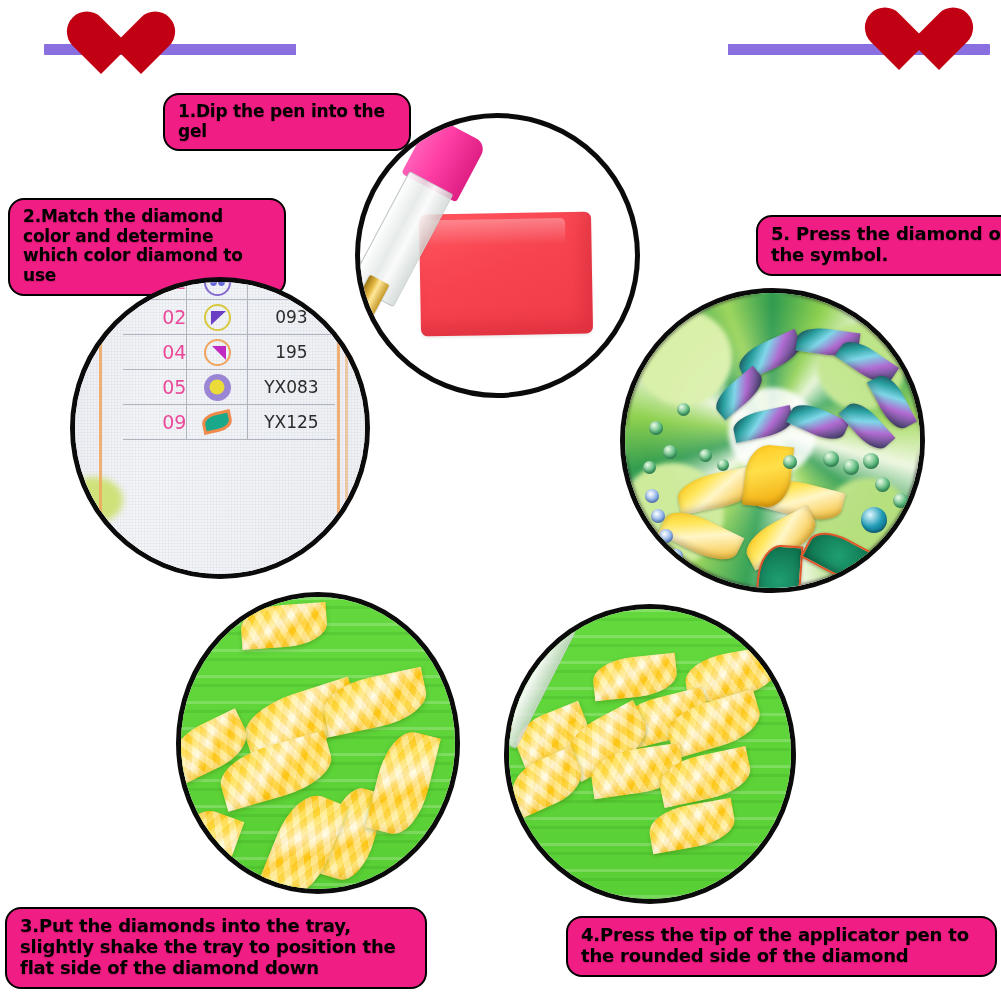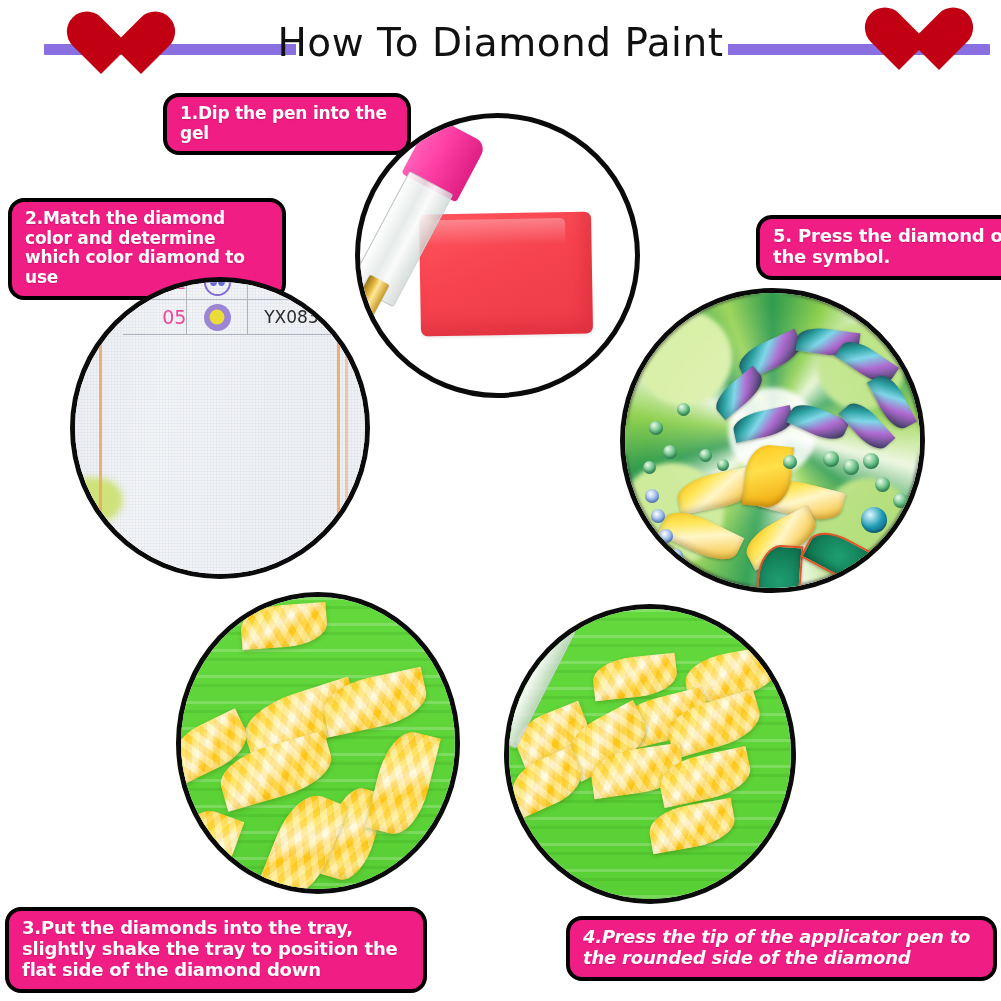--- a/index.html
+++ b/index.html
@@ -18,29 +18,29 @@
   .heart::before{left:37px;transform:rotate(-45deg);transform-origin:0 100%;}
   .heart::after{left:37px;transform:rotate(45deg);transform-origin:100% 100%;}
   #heart-left{left:64px;top:14px;}
   #heart-right{left:862px;top:10px;}
   #page-title{position:absolute;left:0;top:20px;width:1001px;text-align:center;
       font-size:39px;font-weight:400;color:#111;letter-spacing:.5px;
       font-family:"DejaVu Sans",sans-serif;z-index:5;}
   #title-shield{position:absolute;left:296px;top:24px;width:432px;height:46px;background:#fff;z-index:4;}
 
   
-  .banner{position:absolute;background:#ef1d84;border:4px solid #000000;border-radius:16px;
-      color:#ffffff;font-weight:700;line-height:1.16;padding:7px 13px 8px;
+  .banner{position:absolute;background:#ef1d84;border:2px solid #000000;border-radius:16px;
+      color:#000000;font-weight:700;line-height:1.16;padding:7px 13px 8px;
       font-family:"DejaVu Sans",sans-serif;box-sizing:border-box;
       text-shadow:0 1px 1px rgba(150,0,70,.35);letter-spacing:-.2px;}
   #banner-1{left:163px;top:93px;width:248px;font-size:17px;}
   #banner-2{left:8px;top:198px;width:278px;font-size:17px;}
   #banner-5{left:756px;top:215px;width:308px;font-size:18px;}
   #banner-3{left:5px;top:907px;width:422px;font-size:18px;}
-  #banner-4{left:566px;top:916px;width:431px;font-size:18px;font-style:italic;}
+  #banner-4{left:566px;top:916px;width:431px;font-size:18px;}
 
   
   .photo{position:absolute;border:5px solid #0b0b0b;border-radius:50%;overflow:hidden;
       background:#fff;box-sizing:border-box;}
   #photo-1{left:355px;top:113px;width:285px;height:285px;}
   #photo-2{left:70px;top:277px;width:300px;height:302px;}
   #photo-5{left:620px;top:288px;width:305px;height:305px;}
   #photo-3{left:176px;top:592px;width:284px;height:302px;}
   #photo-4{left:504px;top:604px;width:292px;height:300px;}
 
@@ -127,21 +127,20 @@
 </style>
 </head>
 <body>
 
 <div id="header">
   <div class="deco-line" id="line-left"></div>
   <div class="deco-line" id="line-right"></div>
   <div class="heart" id="heart-left"></div>
   <div class="heart" id="heart-right"></div>
   <div id="title-shield"></div>
-  <div id="page-title">How To Diamond Paint</div>
 </div>
 
 <div class="banner" id="banner-1">1.Dip the pen into the gel</div>
 
 <div class="photo" id="photo-1">
   <div class="fill">
     <div class="gel-pad"></div>
     <div class="pen" id="p1-pen">
       <div class="pen-cap"></div>
       <div class="pen-body"></div>
@@ -166,27 +165,52 @@
         <div class="c-num">01</div>
         <div class="c-sym">
           <div class="sym" style="border: 2px solid rgb(123, 95, 204);">
             <span style="position:absolute;left:4px;top:6px;width:7px;height:9px;background:#5b5fd6;border-radius:50%;"></span>
             <span style="position:absolute;right:4px;top:6px;width:7px;height:9px;background:#5b5fd6;border-radius:50%;"></span>
           </div>
         </div>
         <div class="c-code">052</div>
       </div>
       <div class="crow">
+        <div class="c-num">02</div>
+        <div class="c-sym">
+          <div class="sym" style="border: 2px solid rgb(216, 201, 63);">
+            <span style="position:absolute;left:5px;top:5px;width:0;height:0;border-left:15px solid #6b3fc4;border-bottom:14px solid transparent;"></span>
+          </div>
+        </div>
+        <div class="c-code">093</div>
+      </div>
+      <div class="crow">
+        <div class="c-num">04</div>
+        <div class="c-sym">
+          <div class="sym" style="border: 2px solid rgb(240, 163, 92);">
+            <span style="position:absolute;left:6px;top:5px;width:0;height:0;border-right:14px solid #c229c2;border-bottom:14px solid transparent;"></span>
+          </div>
+        </div>
+        <div class="c-code">195</div>
+      </div>
+      <div class="crow">
         <div class="c-num">05</div>
         <div class="c-sym">
           <div class="sym" style="background: rgb(155, 134, 214);">
             <span style="position:absolute;left:50%;top:50%;width:15px;height:15px;background:#ecdc3a;border-radius:50%;transform:translate(-50%,-50%);"></span>
           </div>
         </div>
         <div class="c-code">YX083</div>
+      </div>
+      <div class="crow">
+        <div class="c-num">09</div>
+        <div class="c-sym">
+          <div class="sym" style="border-radius: 50% 0px; background: rgb(25, 168, 138); border: 3px solid rgb(240, 138, 75); width: 30px; height: 20px; transform: rotate(-12deg);"></div>
+        </div>
+        <div class="c-code">YX125</div>
       </div>
     </div>
 </div>
 
 <div class="banner" id="banner-5">5.  Press the diamond onto the symbol.</div>
 
 <div class="photo" id="photo-5">
   <div class="mandala"></div>
   <div class="mandala-haze"></div>
   <div id="mandala-stones" class="fill">

